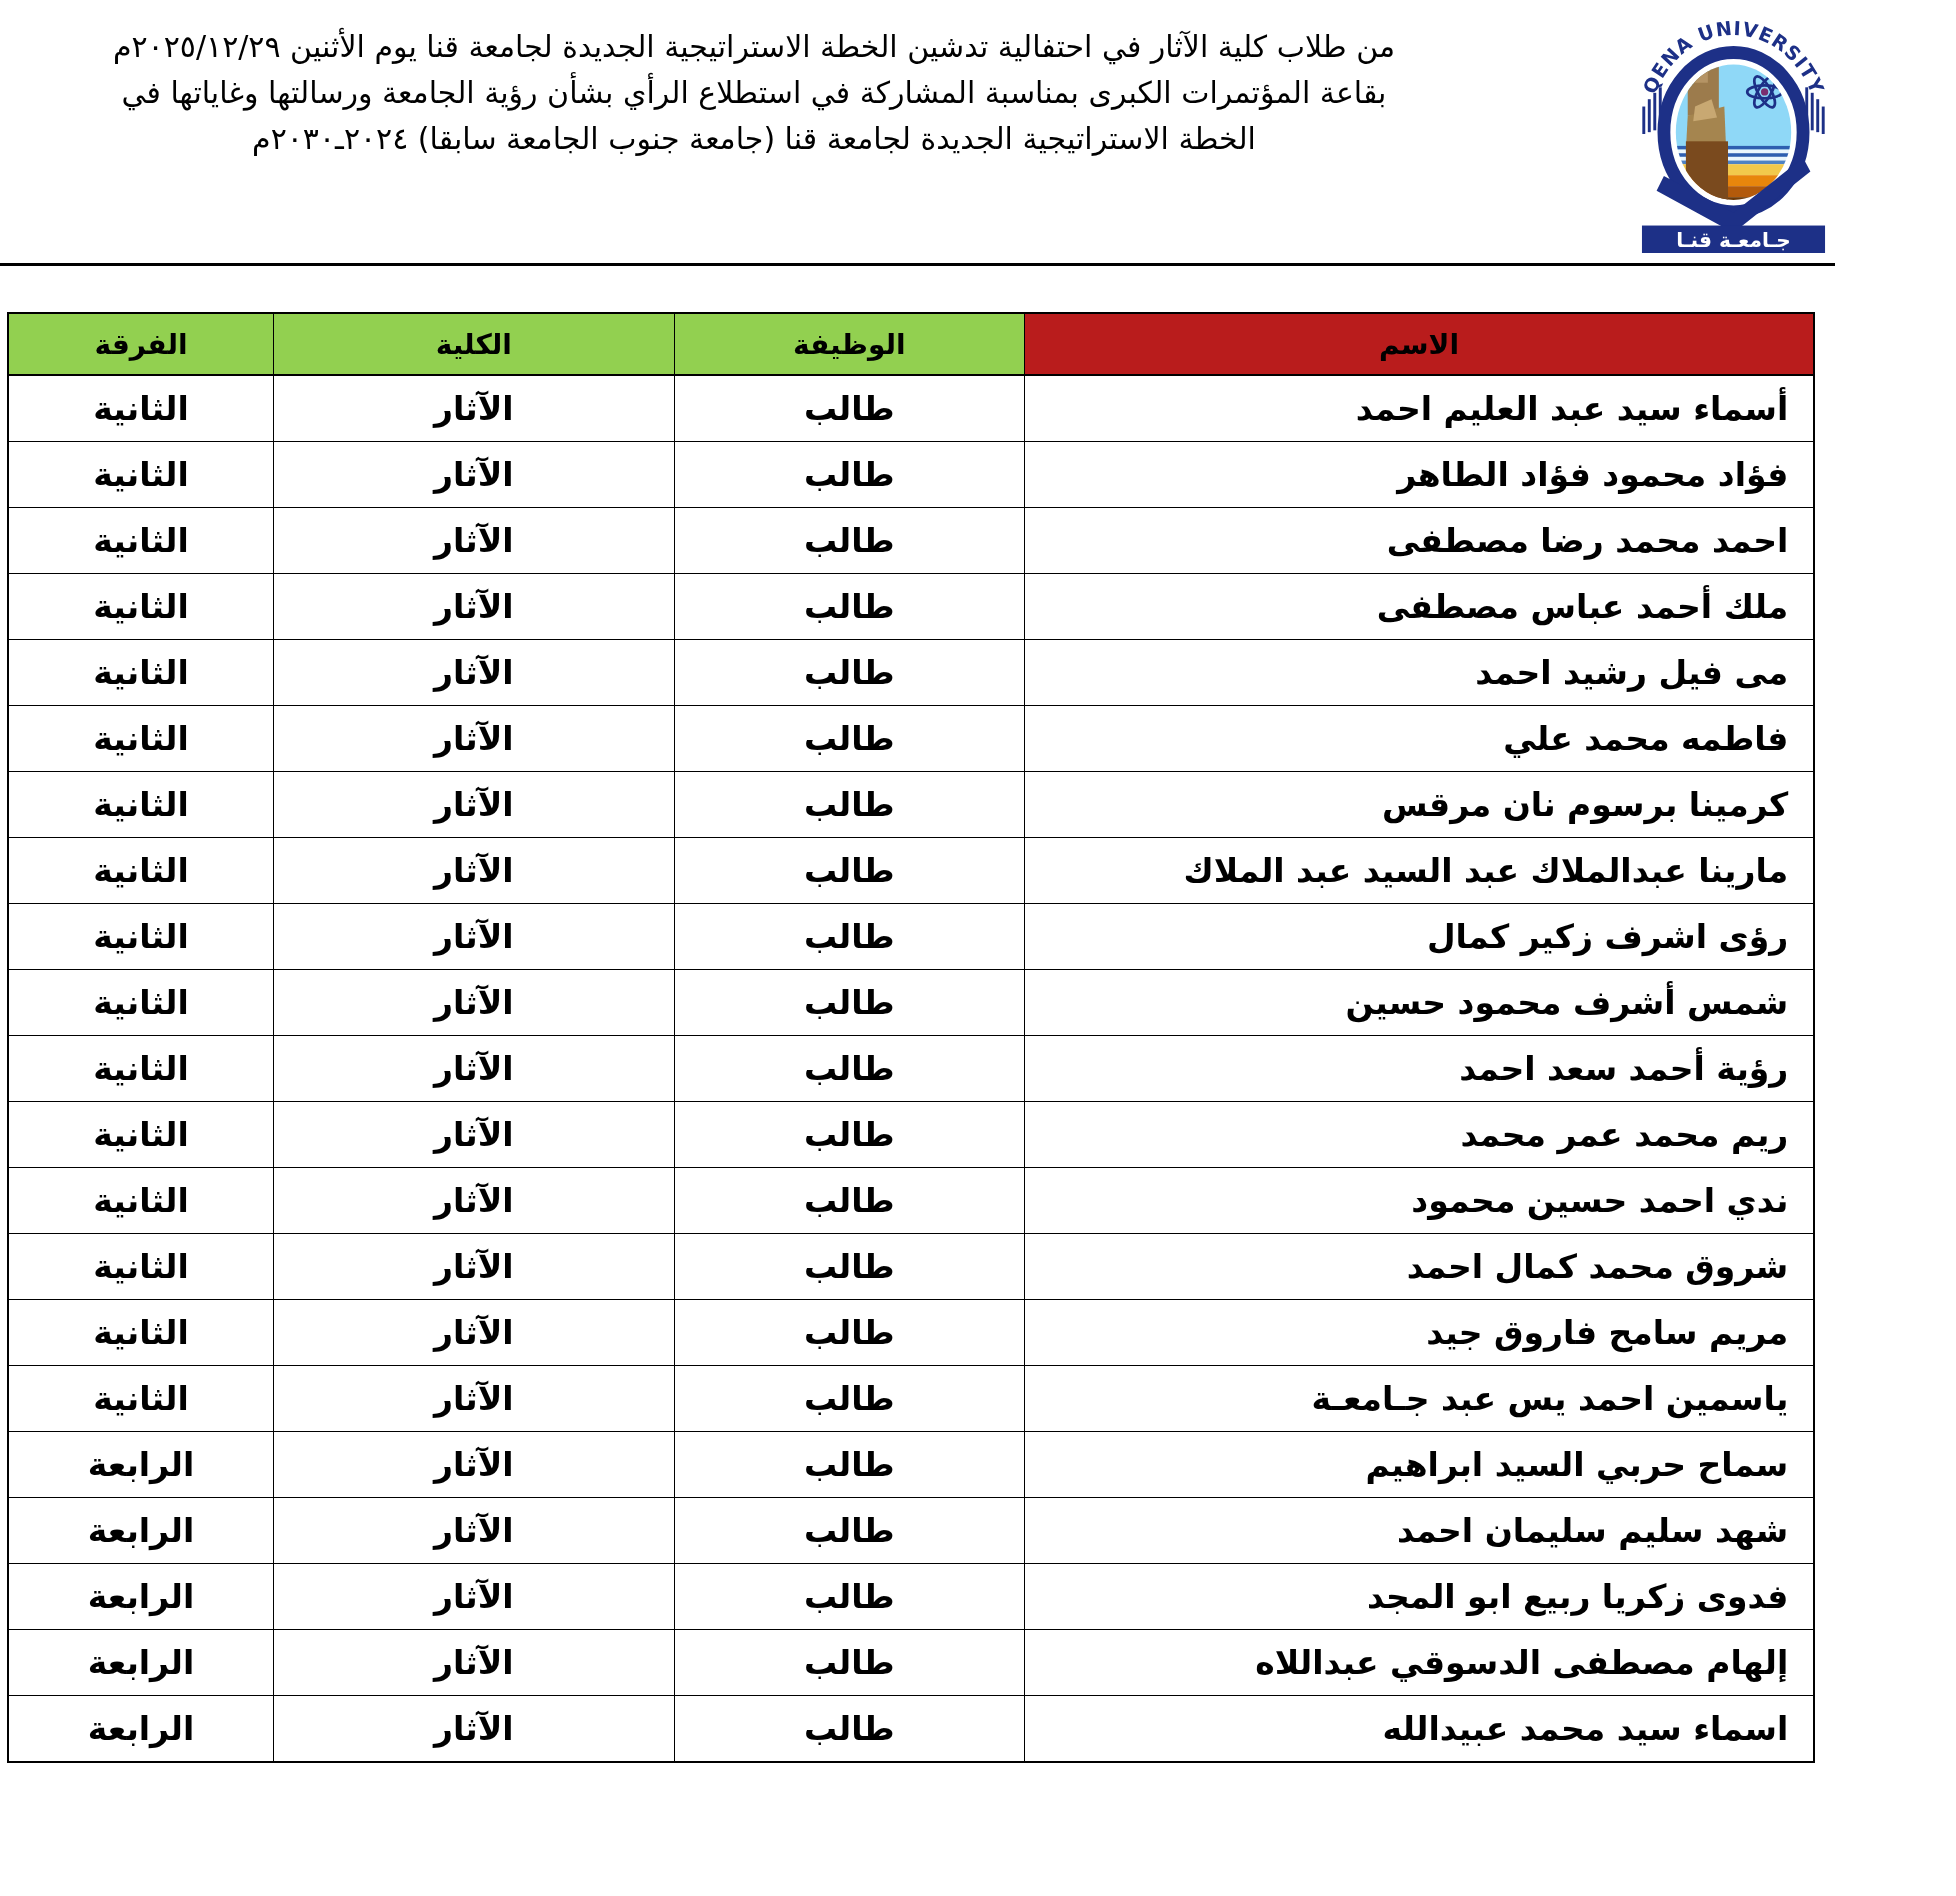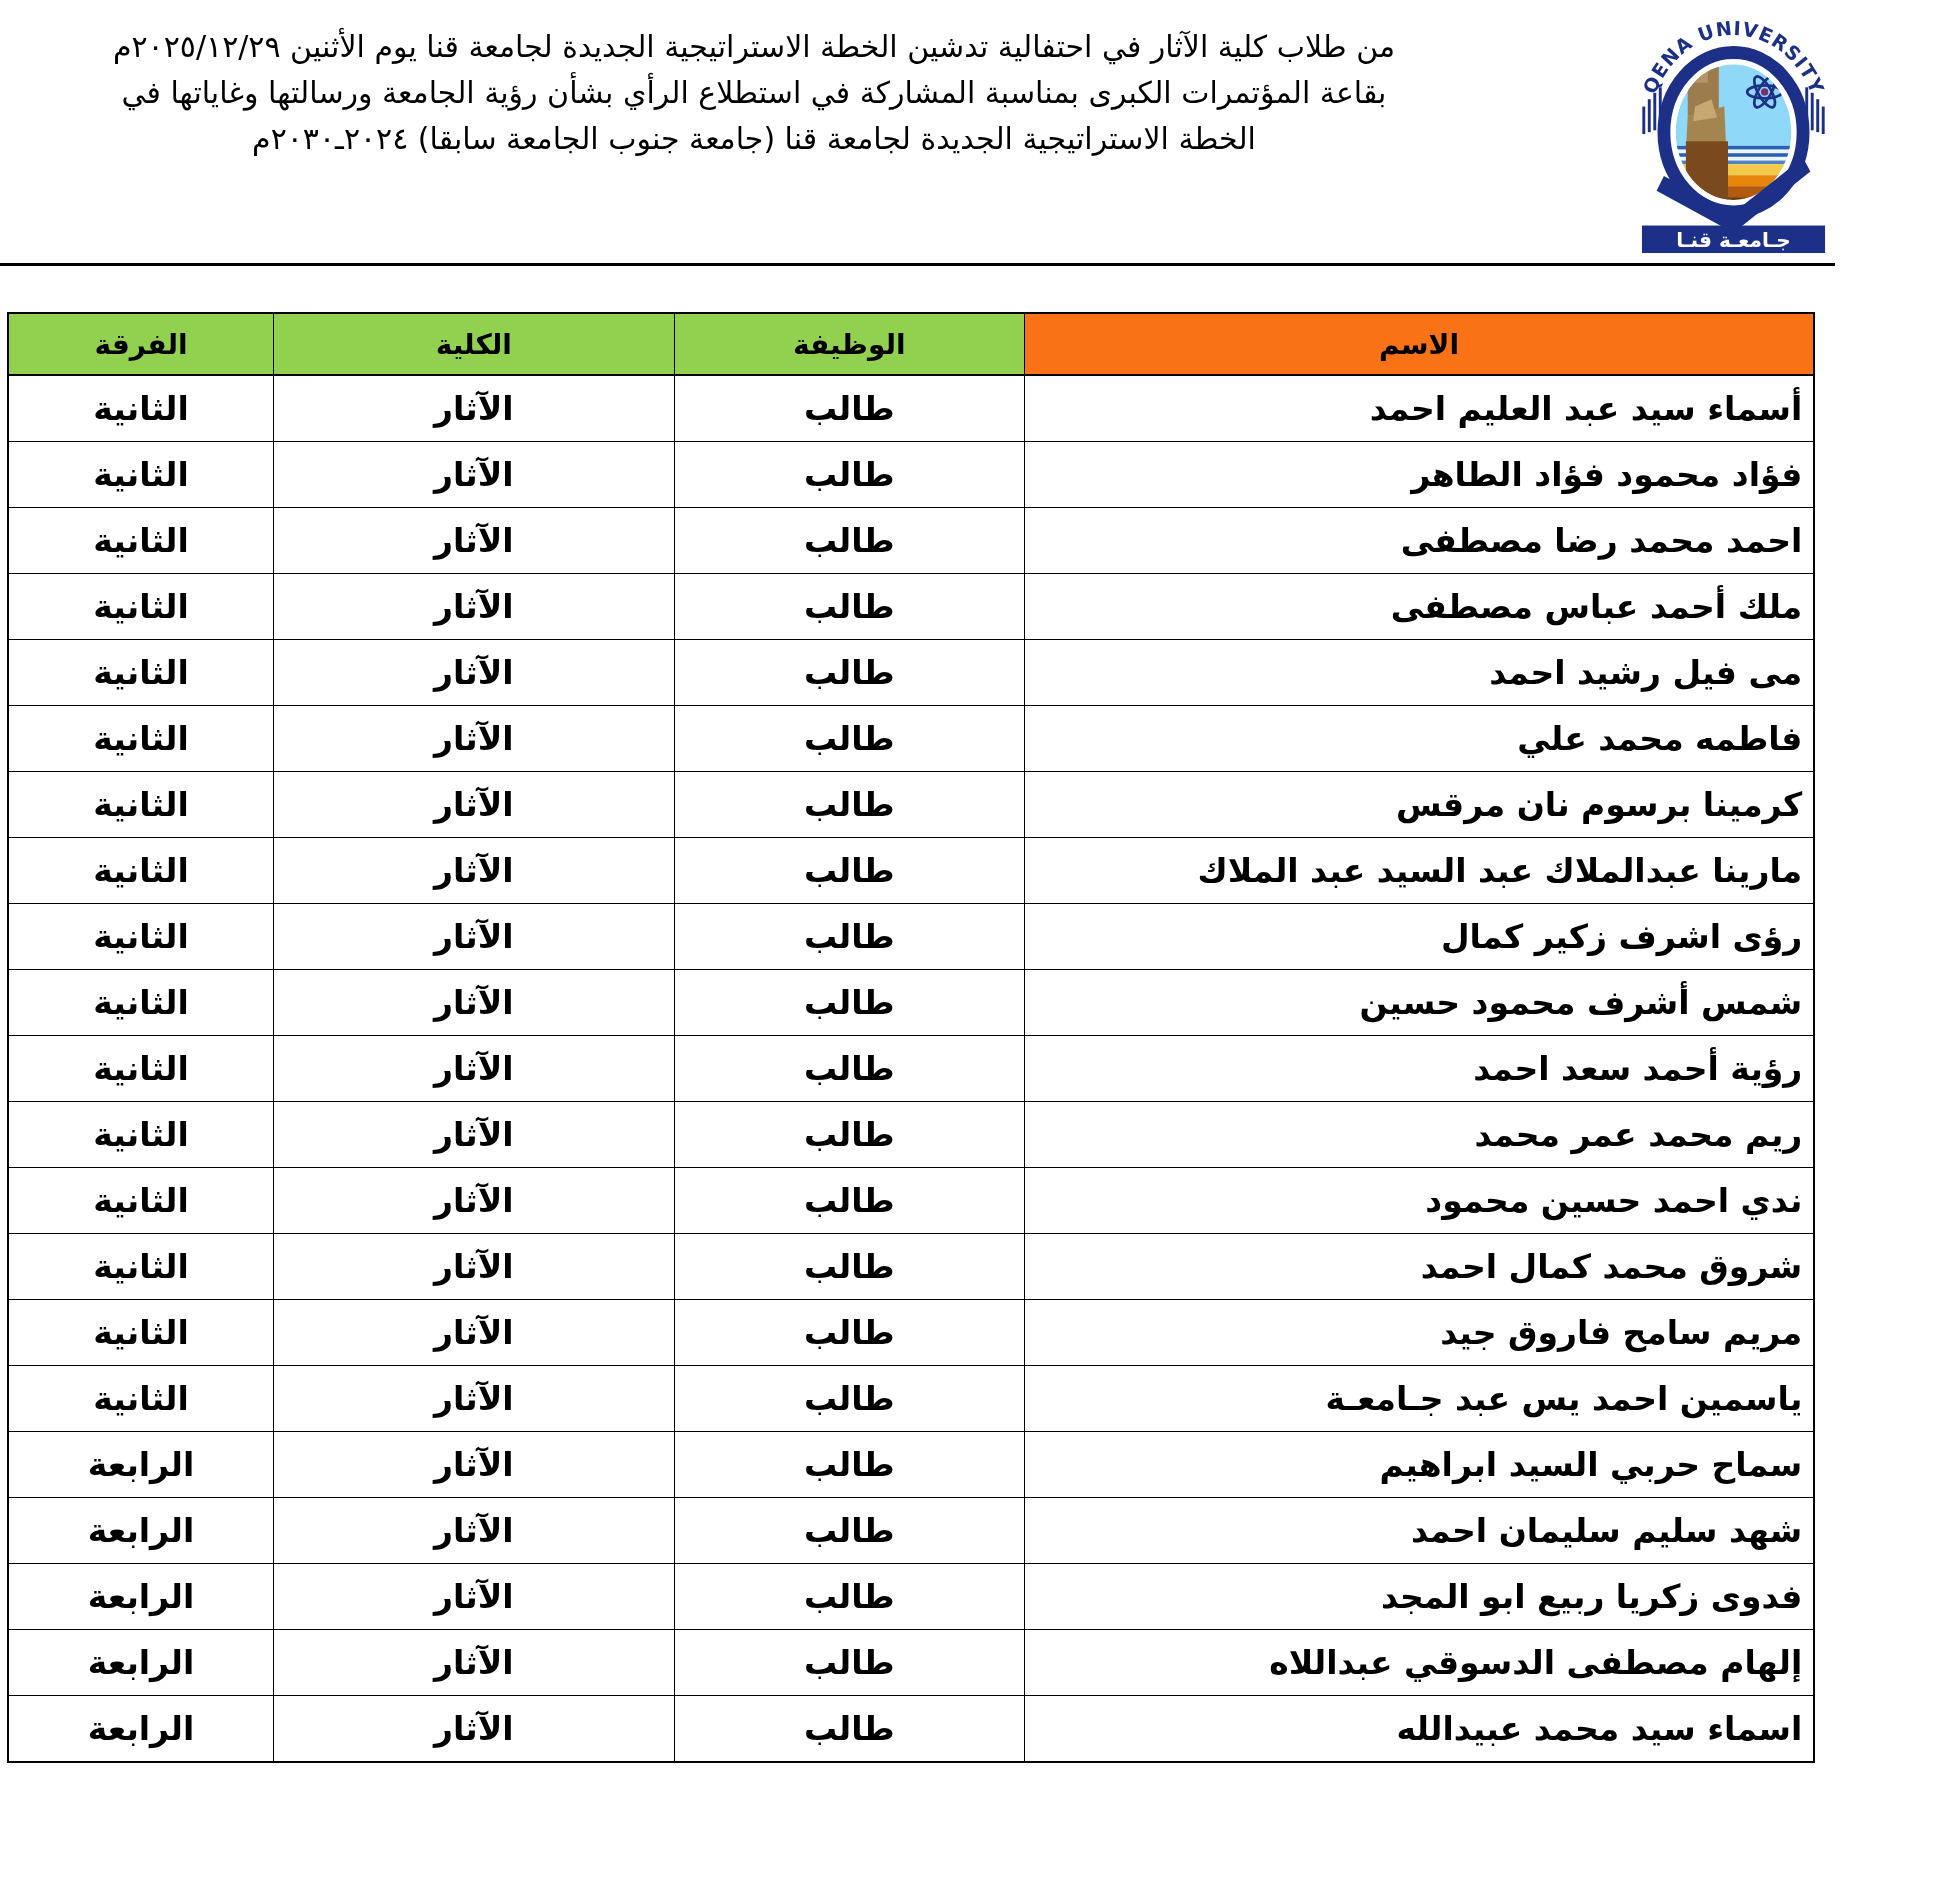--- a/index.html
+++ b/index.html
@@ -13,21 +13,21 @@
 
   .logo-wrap{position:absolute;top:3.7px;left:1630px;width:207px;height:249px;}
   .logo-wrap svg{display:block;width:100%;height:100%;}
 
   
   table.roster{position:absolute;top:312px;left:7.3px;width:1806px;border-collapse:collapse;table-layout:fixed;direction:rtl;}
   table.roster{border:2.7px solid #000;}
   table.roster th, table.roster td{border:1.8px solid #000;overflow:hidden;}
   table.roster thead th{height:58px;font-size:28px;font-weight:bold;text-align:center;border-bottom:2.7px solid #000;}
   table.roster tbody td{height:63px;font-size:33px;font-weight:bold;text-align:center;background:#fff;}
-  table.roster tbody td.name{text-align:right;padding-right:11px;}
+  table.roster tbody td.name{text-align:right;padding-right:25px;}
   table.roster tbody tr{page-break-inside:avoid;}
 </style>
 </head>
 <body>
 
 <div class="doc">
 
   <div class="title-block">
     <div class="title-line">من طلاب كلية الآثار في احتفالية تدشين الخطة الاستراتيجية الجديدة لجامعة قنا يوم الأثنين ٢٠٢٥/١٢/٢٩م</div>
     <div class="title-line">بقاعة المؤتمرات الكبرى بمناسبة المشاركة في استطلاع الرأي بشأن رؤية الجامعة ورسالتها وغاياتها في</div>
@@ -102,21 +102,21 @@
 
   <table class="roster">
     <colgroup>
       <col style="width:790px">
         <col style="width:350px">
         <col style="width:401px">
         <col style="width:265px">
     </colgroup>
     <thead>
       <tr>
-        <th style="background:#f97316">الاسم</th>
+        <th style="background:#b91c1c">الاسم</th>
         <th style="background:#92D050">الوظيفة</th>
         <th style="background:#92D050">الكلية</th>
         <th style="background:#92D050">الفرقة</th>
       </tr>
     </thead>
     <tbody>
         <tr>
           <td class="name">أسماء سيد عبد العليم احمد</td>
           <td>طالب</td>
           <td>الآثار</td>

